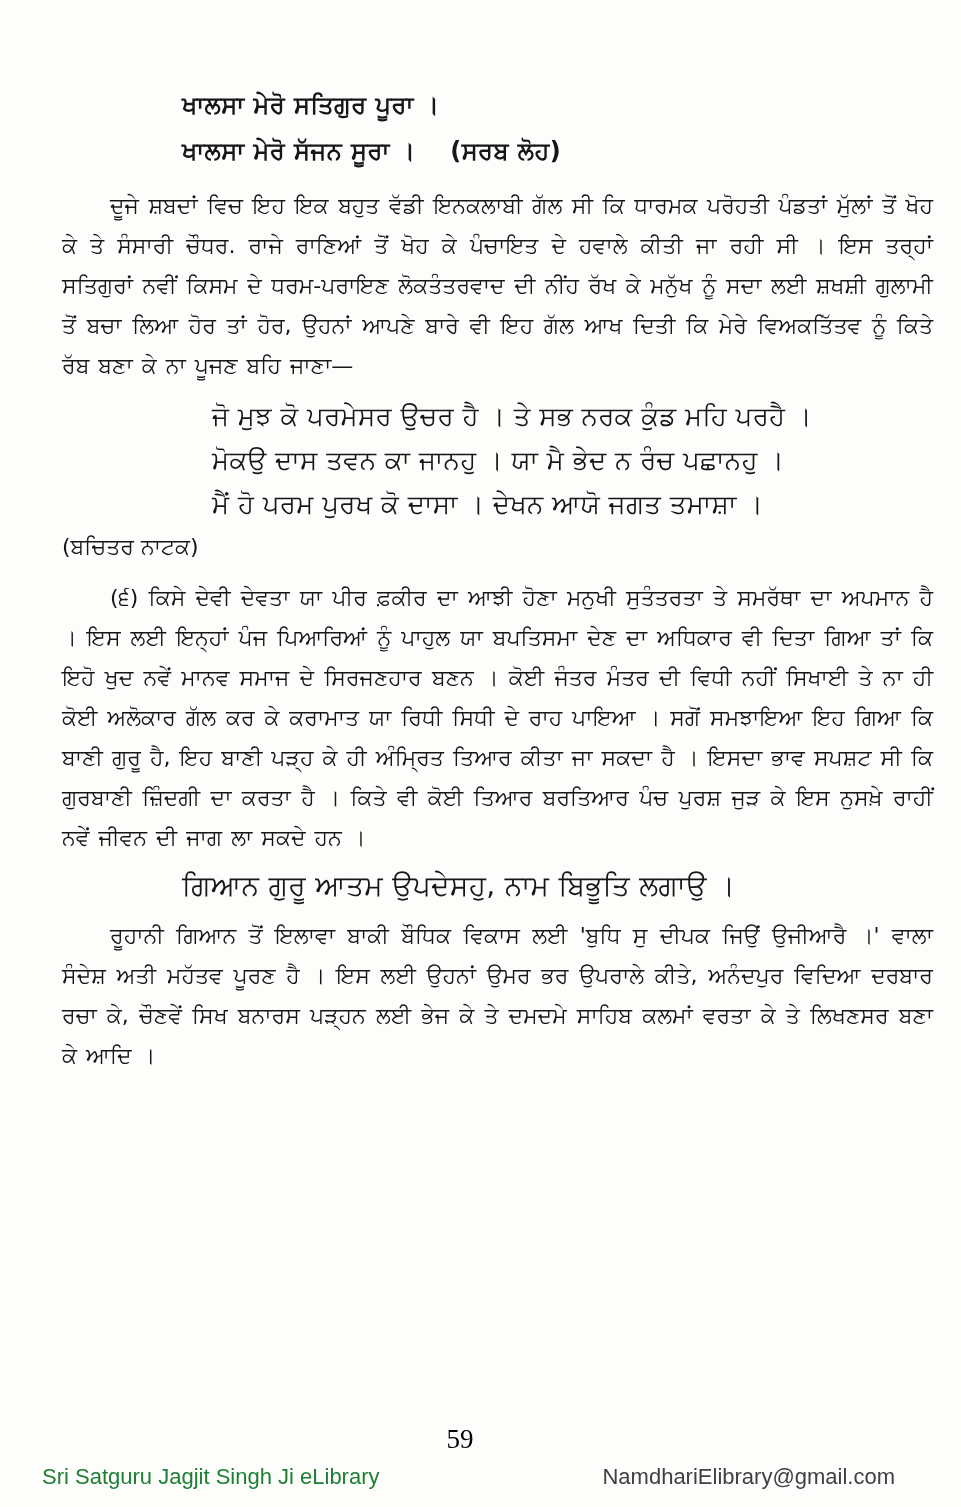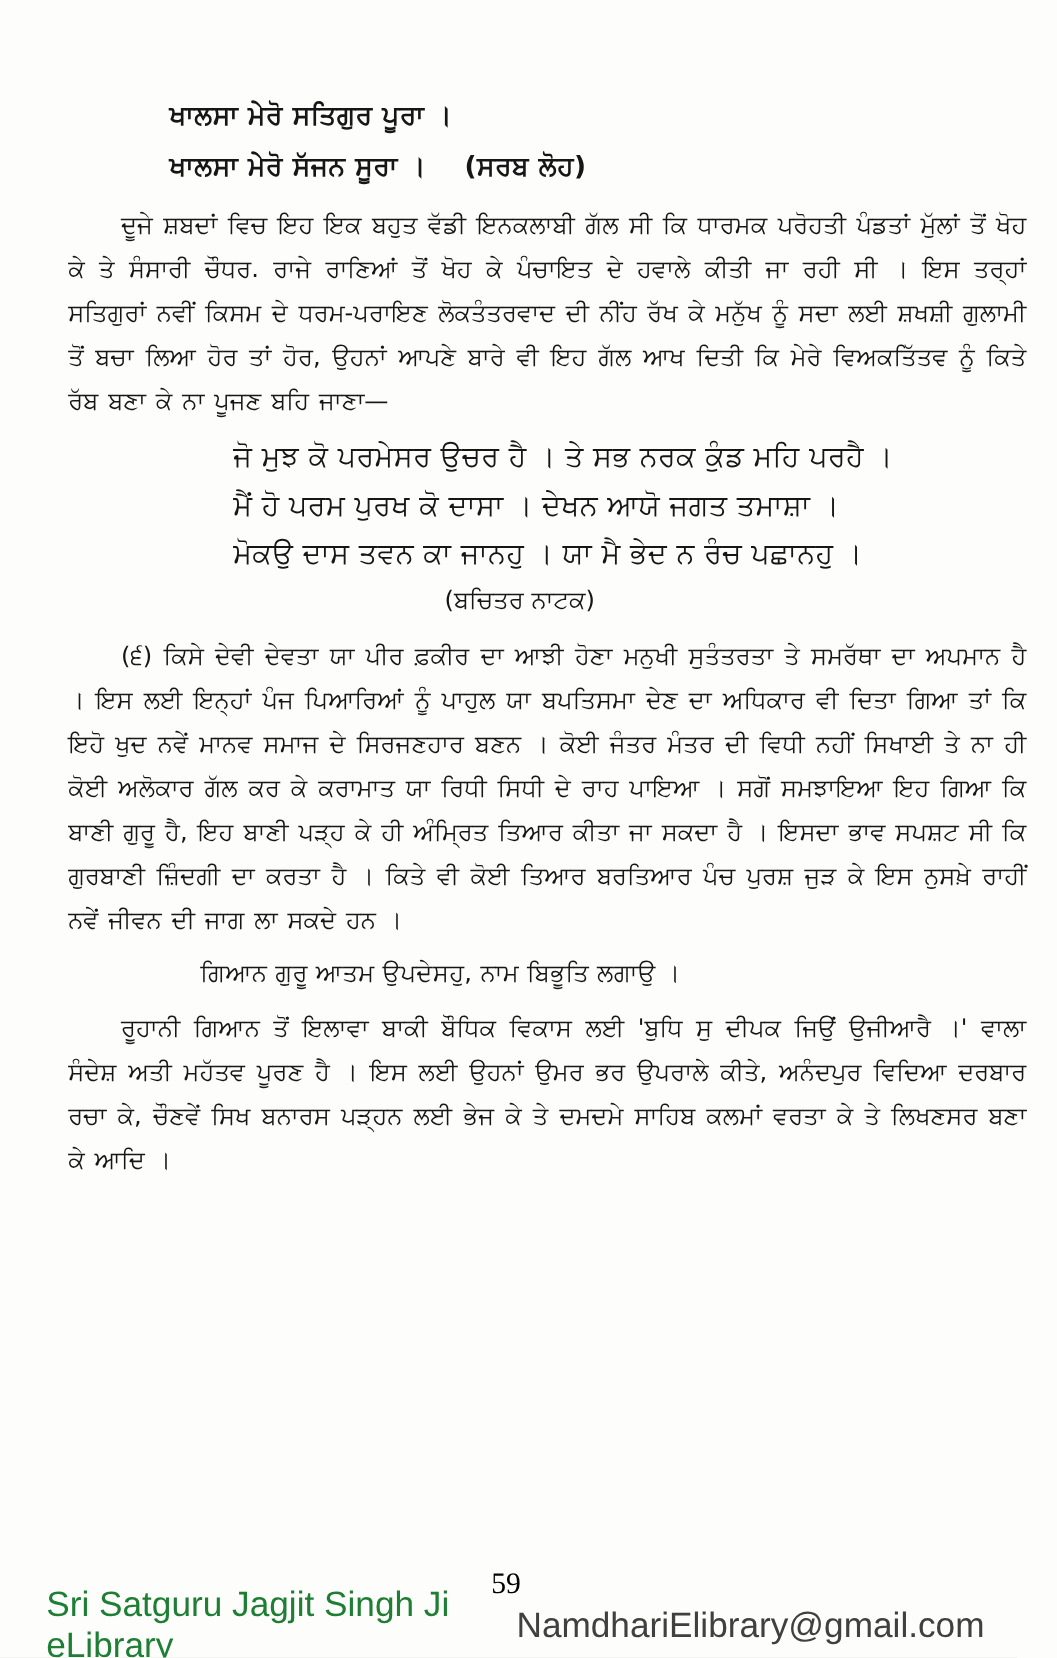--- a/index.html
+++ b/index.html
@@ -18,21 +18,21 @@
     overflow: hidden;
     box-sizing: border-box;
   }
   .content {
     position: absolute;
     top: 82px;
     left: 62px;
     right: 28px;
   }
   .opening-verse {
-    margin-left: 92px;
+    margin-left: 120px;
     font-size: 24px;
     line-height: 46px;
     font-weight: bold;
     letter-spacing: 0.5px;
     margin-bottom: 12px;
   }
   .ov-source {
     margin-left: 26px;
   }
   .body-para {
@@ -44,32 +44,32 @@
     word-spacing: 2px;
   }
   .quote-block {
     margin-top: 8px;
     margin-left: 150px;
     font-size: 26px;
     line-height: 44px;
     letter-spacing: 0.3px;
   }
   .quote-attrib {
-    text-align: center;
+    text-align: left;
     margin-right: 50px;
     font-size: 22px;
     line-height: 42px;
   }
   .para-2 { margin-top: 8px; }
   .para-3 { margin-top: 10px; }
   .para-4 { margin-top: 8px; }
   .verse-line {
     margin-top: 6px;
     margin-left: 120px;
-    font-size: 22px;
+    font-size: 28px;
     line-height: 44px;
     letter-spacing: 0.3px;
   }
   .page-number {
     position: absolute;
     top: 1424px;
     left: 415px;
     width: 90px;
     text-align: center;
     font-family: "Liberation Serif", serif;
@@ -80,43 +80,43 @@
     position: absolute;
     left: 0;
     right: 0;
     bottom: 12px;
     height: 36px;
     padding: 0 66px 0 42px;
     display: flex;
     justify-content: space-between;
     align-items: center;
     font-family: "Liberation Sans", sans-serif;
-    font-size: 32px;
+    font-size: 22px;
   }
 </style>
 </head>
 <body>
 
 <div class="page">
   <div class="content">
 
     <div class="opening-verse">
       <div>ਖਾਲਸਾ ਮੇਰੋ ਸਤਿਗੁਰ ਪੂਰਾ ।</div>
       <div>
         <span>ਖਾਲਸਾ ਮੇਰੋ ਸੱਜਨ ਸੂਰਾ ।</span>
         <span class="ov-source">(ਸਰਬ ਲੋਹ)</span>
       </div>
     </div>
 
     <p class="body-para">ਦੂਜੇ ਸ਼ਬਦਾਂ ਵਿਚ ਇਹ ਇਕ ਬਹੁਤ ਵੱਡੀ ਇਨਕਲਾਬੀ ਗੱਲ ਸੀ ਕਿ ਧਾਰਮਕ ਪਰੋਹਤੀ ਪੰਡਤਾਂ ਮੁੱਲਾਂ ਤੋਂ ਖੋਹ ਕੇ ਤੇ ਸੰਸਾਰੀ ਚੌਧਰ. ਰਾਜੇ ਰਾਣਿਆਂ ਤੋਂ ਖੋਹ ਕੇ ਪੰਚਾਇਤ ਦੇ ਹਵਾਲੇ ਕੀਤੀ ਜਾ ਰਹੀ ਸੀ । ਇਸ ਤਰ੍ਹਾਂ ਸਤਿਗੁਰਾਂ ਨਵੀਂ ਕਿਸਮ ਦੇ ਧਰਮ-ਪਰਾਇਣ ਲੋਕਤੰਤਰਵਾਦ ਦੀ ਨੀਂਹ ਰੱਖ ਕੇ ਮਨੁੱਖ ਨੂੰ ਸਦਾ ਲਈ ਸ਼ਖਸ਼ੀ ਗੁਲਾਮੀ ਤੋਂ ਬਚਾ ਲਿਆ ਹੋਰ ਤਾਂ ਹੋਰ, ਉਹਨਾਂ ਆਪਣੇ ਬਾਰੇ ਵੀ ਇਹ ਗੱਲ ਆਖ ਦਿਤੀ ਕਿ ਮੇਰੇ ਵਿਅਕਤਿੱਤਵ ਨੂੰ ਕਿਤੇ ਰੱਬ ਬਣਾ ਕੇ ਨਾ ਪੂਜਣ ਬਹਿ ਜਾਣਾ—</p>
 
     <div class="quote-block">
       <div>ਜੋ ਮੁਝ ਕੋ ਪਰਮੇਸਰ ਉਚਰ ਹੈ । ਤੇ ਸਭ ਨਰਕ ਕੁੰਡ ਮਹਿ ਪਰਹੈ ।</div>
+      <div>ਮੋਕਉ ਦਾਸ ਤਵਨ ਕਾ ਜਾਨਹੁ ।  ਯਾ ਮੈ ਭੇਦ ਨ ਰੰਚ ਪਛਾਨਹੁ ।</div>
       <div>ਮੈਂ ਹੋ ਪਰਮ ਪੁਰਖ ਕੋ ਦਾਸਾ ।  ਦੇਖਨ ਆਯੋ ਜਗਤ ਤਮਾਸ਼ਾ ।</div>
-      <div>ਮੋਕਉ ਦਾਸ ਤਵਨ ਕਾ ਜਾਨਹੁ ।  ਯਾ ਮੈ ਭੇਦ ਨ ਰੰਚ ਪਛਾਨਹੁ ।</div>
     </div>
 
     <div class="quote-attrib">(ਬਚਿਤਰ ਨਾਟਕ)</div>
 
 
     <p class="body-para para-3">(੬)  ਕਿਸੇ ਦੇਵੀ ਦੇਵਤਾ ਯਾ ਪੀਰ ਫ਼ਕੀਰ ਦਾ ਆਝੀ ਹੋਣਾ ਮਨੁਖੀ ਸੁਤੰਤਰਤਾ ਤੇ ਸਮਰੱਥਾ ਦਾ ਅਪਮਾਨ ਹੈ । ਇਸ ਲਈ ਇਨ੍ਹਾਂ ਪੰਜ ਪਿਆਰਿਆਂ ਨੂੰ ਪਾਹੁਲ ਯਾ ਬਪਤਿਸਮਾ ਦੇਣ ਦਾ ਅਧਿਕਾਰ ਵੀ ਦਿਤਾ ਗਿਆ ਤਾਂ ਕਿ ਇਹੋ ਖੁਦ ਨਵੇਂ ਮਾਨਵ ਸਮਾਜ ਦੇ ਸਿਰਜਣਹਾਰ ਬਣਨ । ਕੋਈ ਜੰਤਰ ਮੰਤਰ ਦੀ ਵਿਧੀ ਨਹੀਂ ਸਿਖਾਈ ਤੇ ਨਾ ਹੀ ਕੋਈ ਅਲੋਕਾਰ ਗੱਲ ਕਰ ਕੇ ਕਰਾਮਾਤ ਯਾ ਰਿਧੀ ਸਿਧੀ ਦੇ ਰਾਹ ਪਾਇਆ । ਸਗੋਂ ਸਮਝਾਇਆ ਇਹ ਗਿਆ ਕਿ ਬਾਣੀ ਗੁਰੂ ਹੈ, ਇਹ ਬਾਣੀ ਪੜ੍ਹ ਕੇ ਹੀ ਅੰਮ੍ਰਿਤ ਤਿਆਰ ਕੀਤਾ ਜਾ ਸਕਦਾ ਹੈ । ਇਸਦਾ ਭਾਵ ਸਪਸ਼ਟ ਸੀ ਕਿ ਗੁਰਬਾਣੀ ਜ਼ਿੰਦਗੀ ਦਾ ਕਰਤਾ ਹੈ । ਕਿਤੇ ਵੀ ਕੋਈ ਤਿਆਰ ਬਰਤਿਆਰ ਪੰਚ ਪੁਰਸ਼ ਜੁੜ ਕੇ ਇਸ ਨੁਸਖ਼ੇ ਰਾਹੀਂ ਨਵੇਂ ਜੀਵਨ ਦੀ ਜਾਗ ਲਾ ਸਕਦੇ ਹਨ ।</p>
 
     <div class="verse-line">ਗਿਆਨ ਗੁਰੂ ਆਤਮ ਉਪਦੇਸਹੁ,  ਨਾਮ ਬਿਭੂਤਿ ਲਗਾਉ ।</div>
 
     <p class="body-para para-4">ਰੂਹਾਨੀ ਗਿਆਨ ਤੋਂ ਇਲਾਵਾ ਬਾਕੀ ਬੌਧਿਕ ਵਿਕਾਸ ਲਈ 'ਬੁਧਿ ਸੁ ਦੀਪਕ ਜਿਉਂ ਉਜੀਆਰੈ ।' ਵਾਲਾ ਸੰਦੇਸ਼ ਅਤੀ ਮਹੱਤਵ ਪੂਰਣ ਹੈ ।  ਇਸ ਲਈ ਉਹਨਾਂ ਉਮਰ ਭਰ ਉਪਰਾਲੇ ਕੀਤੇ, ਅਨੰਦਪੁਰ ਵਿਦਿਆ ਦਰਬਾਰ ਰਚਾ ਕੇ, ਚੌਣਵੇਂ ਸਿਖ ਬਨਾਰਸ ਪੜ੍ਹਨ ਲਈ ਭੇਜ ਕੇ ਤੇ ਦਮਦਮੇ ਸਾਹਿਬ ਕਲਮਾਂ ਵਰਤਾ ਕੇ ਤੇ ਲਿਖਣਸਰ ਬਣਾ ਕੇ ਆਦਿ ।</p>

